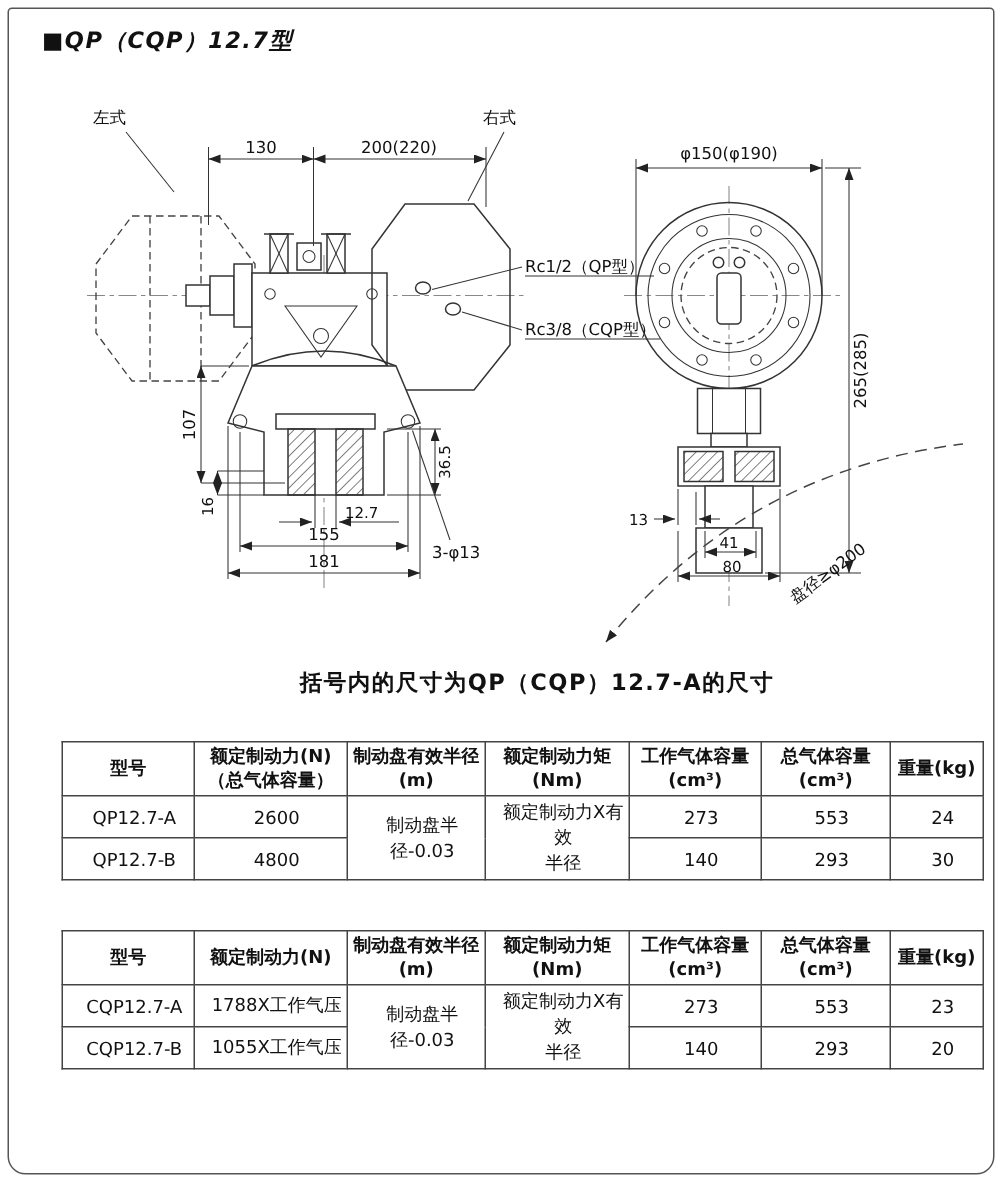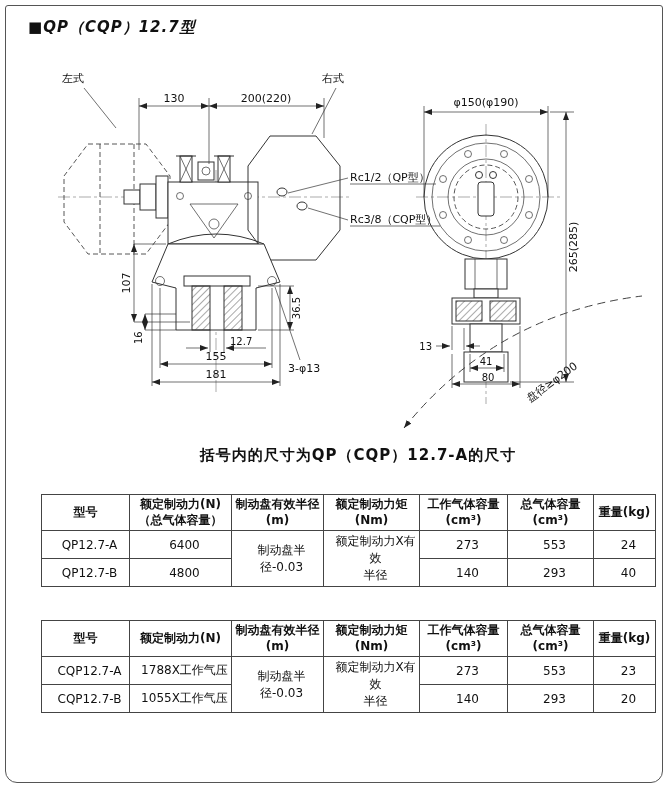--- a/index.html
+++ b/index.html
@@ -269,36 +269,36 @@
         <th>
           <div>总气体容量</div>
           <div>(cm³)</div>
         </th>
         <th>重量(kg)</th>
       </tr>
     </thead>
     <tbody>
       <tr>
         <td>QP12.7-A</td>
-        <td>6400</td>
+        <td>2600</td>
         <td rowspan="2">制动盘半径-0.03</td>
         <td rowspan="2">
           <div>额定制动力X有效</div>
           <div>半径</div>
         </td>
         <td>273</td>
         <td>553</td>
         <td>24</td>
       </tr>
       <tr>
         <td>QP12.7-B</td>
         <td>4800</td>
         <td>140</td>
         <td>293</td>
-        <td>40</td>
+        <td>30</td>
       </tr>
     </tbody>
   </table>
 </section>
 
 <section class="tblsec cqp">
   <table>
     <colgroup>
       <col style="width:88px">
         <col style="width:102px">

